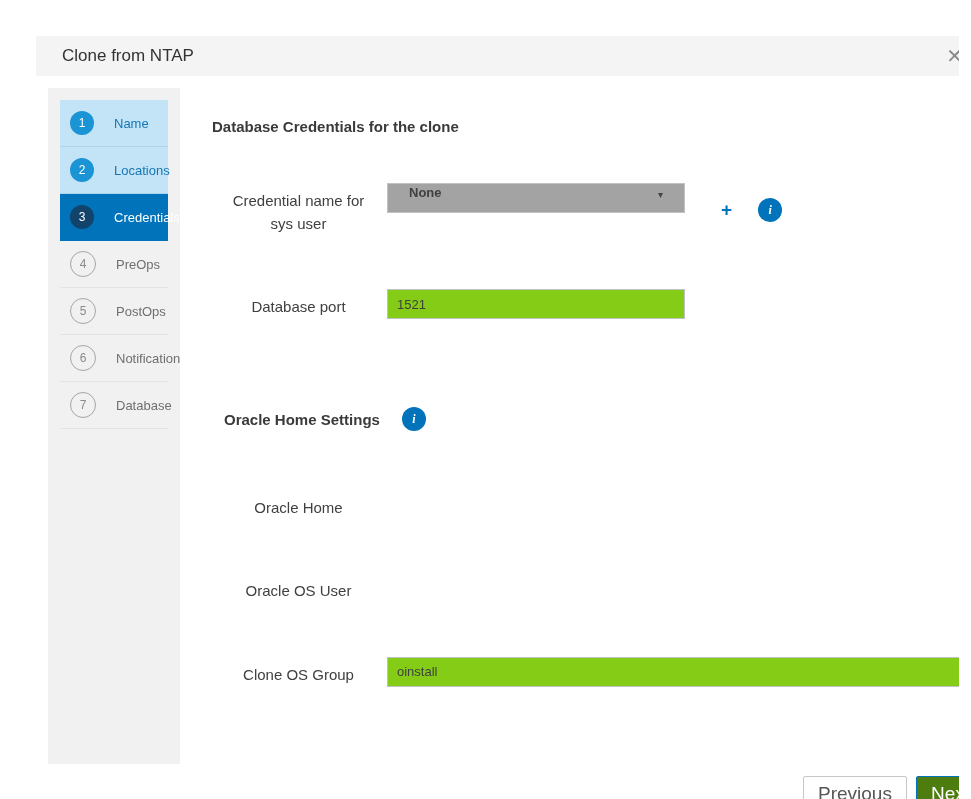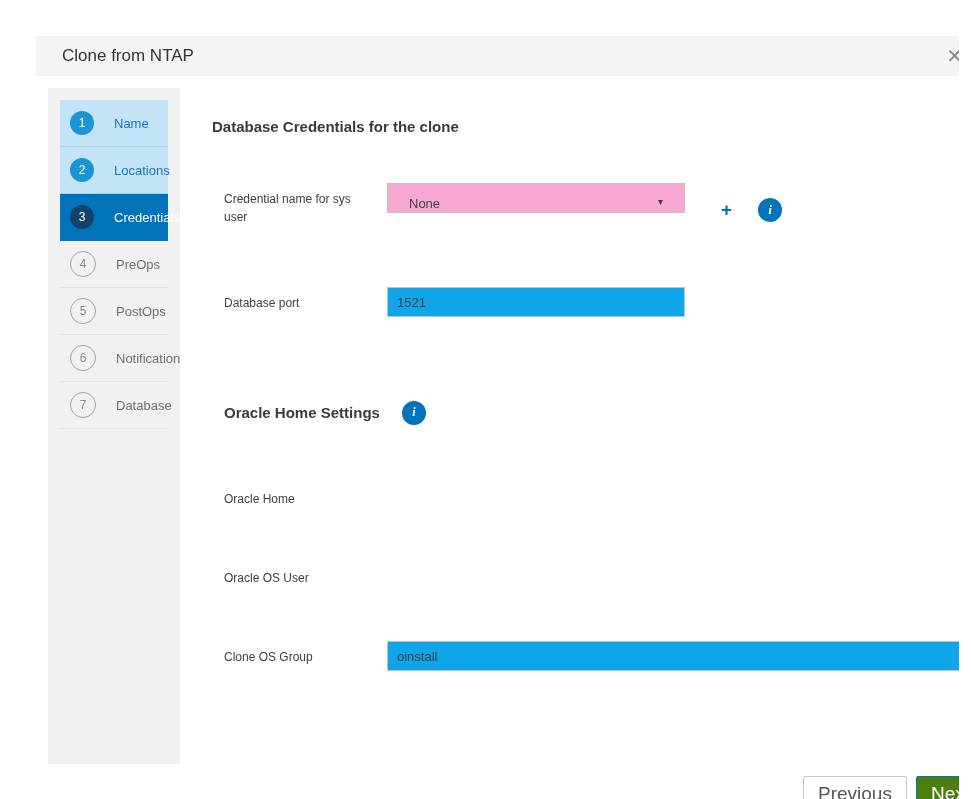--- a/index.html
+++ b/index.html
@@ -93,50 +93,52 @@
   .section-title.first { margin-bottom: 24px; }
   .section-title.second { margin-top: 44px; margin-bottom: 26px; }
   .form-row {
     display: flex;
     align-items: flex-start;
     margin-bottom: 18px;
   }
   .form-label {
     width: 175px;
     flex-shrink: 0;
-    font-size: 12px;
+    font-size: 15px;
     color: #404040;
     padding-top: 7px;
     padding-right: 14px;
     line-height: 1.5;
+    text-align: center;
   }
   .text-input {
     height: 30px;
     border: 1px solid #c2c2c2;
-    background: #0ea5e9;
+    background: #84cc16;
     font-family: "Liberation Sans", "DejaVu Sans", sans-serif;
     font-size: 13px;
     color: #404040;
     padding: 0 9px;
     outline: none;
   }
   .w-narrow { width: 298px; }
   .w-wide { width: 603px; }
   .select-box {
     width: 298px;
     height: 30px;
     border: 1px solid #c2c2c2;
-    background: #f9a8d4;
+    background: #a3a3a3;
     font-size: 13px;
     color: #404040;
     display: flex;
-    align-items: flex-start;
+    align-items: flex-end;
     justify-content: space-between;
     padding: 0 9px;
     cursor: pointer;
+    font-weight: bold;
   }
   .caret {
     font-size: 10px;
     color: #444444;
   }
   .row-icons {
     display: flex;
     align-items: center;
     gap: 14px;
     margin-left: 12px;

